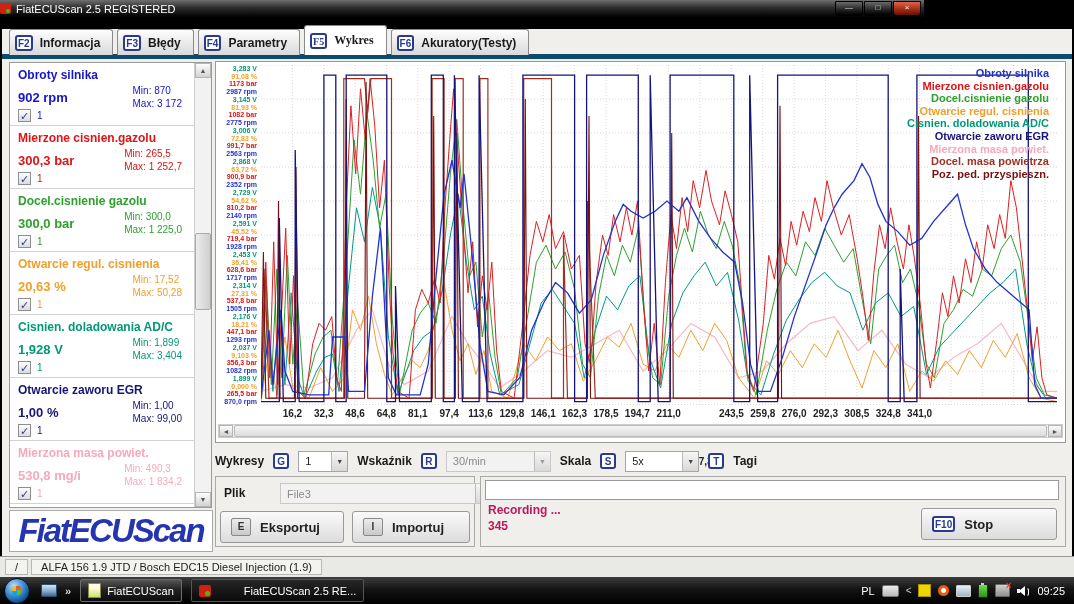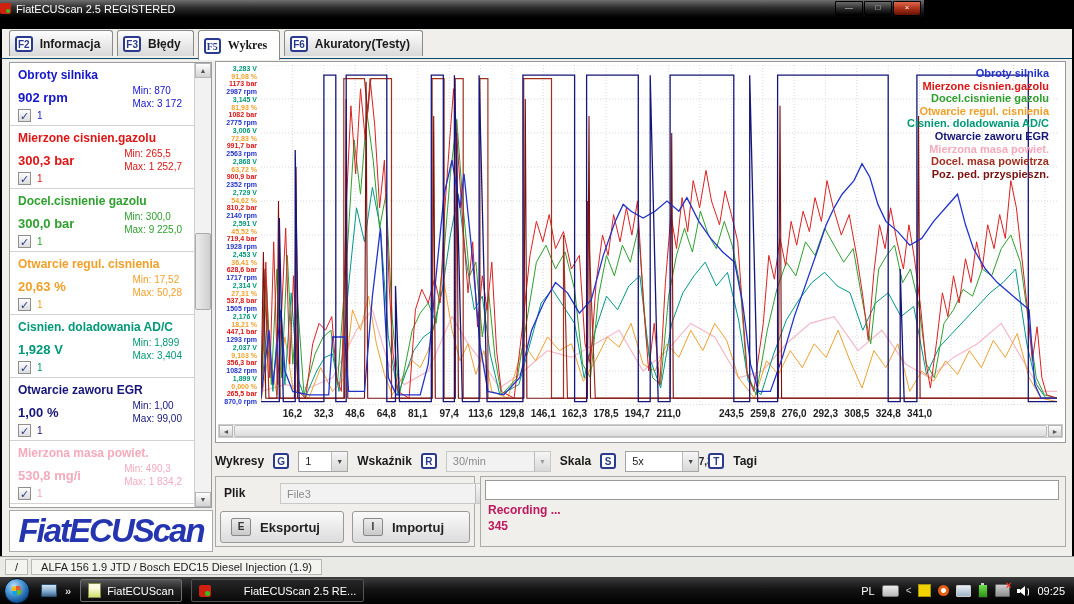--- a/index.html
+++ b/index.html
@@ -7,21 +7,21 @@
   
   #titlebar{position:absolute;top:0;left:0;width:924px;height:17px;background:linear-gradient(#6f6f6f,#2d2d2d 45%,#050505 95%);display:flex;align-items:center;color:#fff;font-size:11px;box-sizing:border-box;}
   .appicon{width:11px;height:11px;background:#d02010;border-radius:2px;position:relative;margin-right:5px;flex:0 0 auto;}
   .appicon:after{content:"";position:absolute;right:1px;bottom:1px;width:4px;height:4px;border-radius:50%;background:#35c020;}
   #winbtns{margin-left:auto;display:flex;margin-right:3px;}
   .winbtn{width:26px;height:13px;margin-left:1px;background:linear-gradient(#6a6a6a,#222 60%,#000);border:1px solid #000;border-radius:0 0 3px 3px;color:#ddd;font-size:8px;line-height:11px;text-align:center;}
   .winbtn.close{background:linear-gradient(#e0654a,#a02912 60%,#5f1206);color:#fff;}
   
   #content{position:absolute;top:29px;left:2px;width:1070px;height:527px;background:#f0efec;}
   
-  #tabstrip{position:absolute;top:0;left:0;right:0;height:30px;border-bottom:1px solid #0c4a6e;display:flex;padding-left:7px;gap:4px;box-sizing:border-box;}
+  #tabstrip{position:absolute;top:0;left:0;right:0;height:30px;border-bottom:5px solid #0c4a6e;display:flex;align-items:flex-end;padding-left:7px;gap:4px;box-sizing:border-box;}
   .tab{display:flex;align-items:center;gap:7px;padding:0 12px 0 5px;background:linear-gradient(#fdfdfd,#d9d9d9);border:1px solid #8a8a8a;border-bottom:none;border-radius:3px 3px 0 0;height:25px;font-weight:bold;font-size:12px;color:#1a1a1a;position:relative;top:1px;}
   .tab.active{background:#fff;height:29px;z-index:2;font-family:Liberation Serif, serif;}
   .fkey{display:inline-block;min-width:16px;height:16px;line-height:13px;text-align:center;background:#fff;border:2px solid #2a3b8f;border-radius:3px;color:#2a3b8f;font-weight:bold;font-size:10px;padding:0 1px;box-sizing:border-box;}
   
   #sidebar{position:absolute;left:7px;top:33px;width:203px;height:446px;background:#fff;border:1px solid #9a9a9a;display:flex;box-sizing:border-box;}
   #param-list{flex:1;overflow:hidden;}
   .param-card{position:relative;height:63px;border-bottom:1px solid #d2d2d2;box-sizing:border-box;}
   .p-name{position:absolute;left:8px;top:5px;font-weight:bold;font-size:12px;white-space:nowrap;}
   .p-value{position:absolute;left:8px;top:27px;font-weight:bold;font-size:13px;}
   .p-minmax{position:absolute;right:12px;top:21px;font-size:10px;line-height:13px;text-align:left;}
@@ -111,20 +111,24 @@
 
     <div id="tabstrip">
       <div class="tab">
         <span class="fkey">F2</span>
         <span>Informacja</span>
       </div>
       <div class="tab">
         <span class="fkey">F3</span>
         <span>Błędy</span>
       </div>
+      <div class="tab">
+        <span class="fkey">F4</span>
+        <span>Parametry</span>
+      </div>
       <div class="tab active">
         <span class="fkey">F5</span>
         <span>Wykres</span>
       </div>
       <div class="tab">
         <span class="fkey">F6</span>
         <span>Akuratory(Testy)</span>
       </div>
     </div>
 
@@ -152,21 +156,21 @@
             <div class="p-check">
               <span class="cb">✓</span>
               <span>1</span>
             </div>
           </div>
           <div class="param-card" style="color: rgb(47, 160, 47);">
             <div class="p-name">Docel.cisnienie gazolu</div>
             <div class="p-value">300,0 bar</div>
             <div class="p-minmax">
               <div>Min: 300,0</div>
-              <div>Max: 9 225,0</div>
+              <div>Max: 1 225,0</div>
             </div>
             <div class="p-check">
               <span class="cb">✓</span>
               <span>1</span>
             </div>
           </div>
           <div class="param-card" style="color: rgb(240, 160, 40);">
             <div class="p-name">Otwarcie regul. cisnienia</div>
             <div class="p-value">20,63 %</div>
             <div class="p-minmax">
@@ -417,20 +421,24 @@
       <div class="btn" style="left:136px;top:34px;width:118px">
         <span class="keybadge">I</span>
         <span>Importuj</span>
       </div>
     </div>
 
     <div class="groupbox" id="recgroup">
       <div id="recfield"></div>
       <span class="grntxt" style="top:26px">Recording ...</span>
       <span class="grntxt" style="top:42px">345</span>
+      <div class="btn" style="right:8px;top:31px;width:136px">
+        <span class="fkey">F10</span>
+        <span>Stop</span>
+      </div>
     </div>
 
     <div id="logobox">
       <span id="logo">FiatECUScan</span>
     </div>
 
   </div>
 
   <div id="statusbar">
     <span class="scell">/</span>

